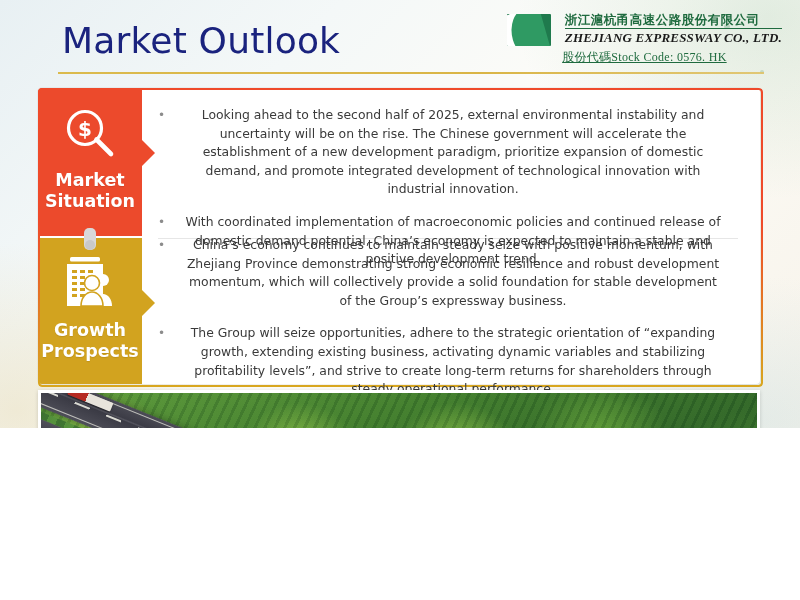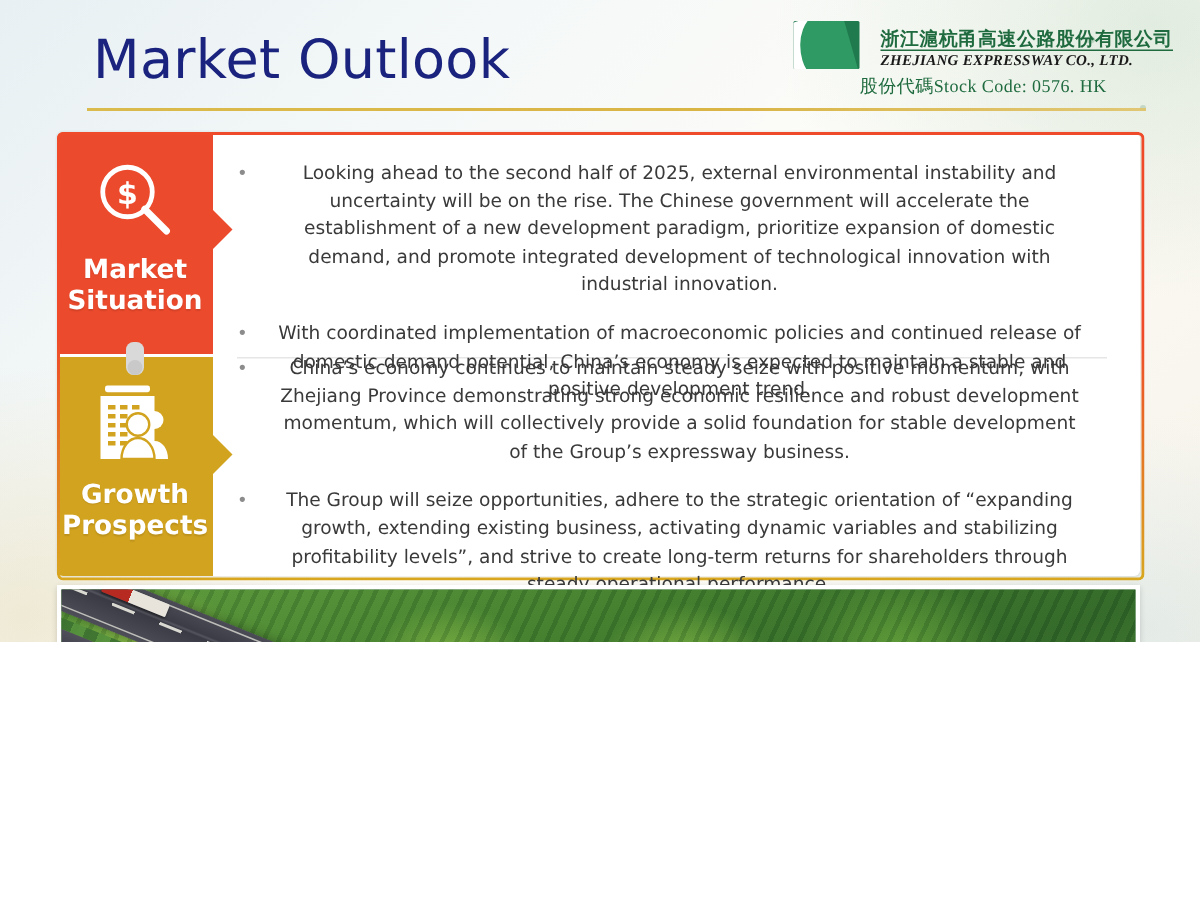--- a/index.html
+++ b/index.html
@@ -33,21 +33,21 @@
     font-size:36px;color:#1a237e;letter-spacing:.2px;
     font-family:"DejaVu Sans","Liberation Sans",sans-serif;
     font-weight:400;white-space:nowrap;
   }
   .title-rule{
     position:absolute;left:58px;top:72px;width:706px;height:2px;
     background:linear-gradient(to right,#d9b43a 0%,#d6ad32 60%,#e0c369 100%);
     opacity:.9;
   }
   .logo{position:absolute;right:18px;top:14px;text-align:right;line-height:1;}
-  .logo-row{display:flex;align-items:flex-end;justify-content:flex-end;gap:14px;}
+  .logo-row{display:flex;align-items:flex-start;justify-content:flex-end;gap:14px;}
   .logo-mark{
     width:44px;height:32px;background:#1f7a4d;position:relative;overflow:hidden;flex:none;
     border-radius:1px;
   }
   .logo-mark:after{
     content:"";position:absolute;left:-6px;top:-4px;width:40px;height:44px;
     background:#ffffff;border-radius:50% 0 0 50%/50% 0 0 50%;
     transform:rotate(-14deg) translate(-6px,2px);
   }
   .logo-mark:before{
@@ -56,26 +56,26 @@
     transform:rotate(-16deg);z-index:2;
   }
   .logo-text{text-align:left;}
   .logo-cn{
     font-family:"DejaVu Sans","Liberation Sans",sans-serif;
     font-size:12.5px;font-weight:bold;color:#1f6b3f;letter-spacing:.5px;
     border-bottom:1px solid #1f6b3f;padding-bottom:1px;
   }
   .logo-en{
     font-family:"Liberation Serif",serif;
-    font-size:10px;font-weight:bold;font-style:italic;color:#1a1a1a;
+    font-size:13px;font-weight:bold;font-style:italic;color:#1a1a1a;
     letter-spacing:.2px;margin-top:2px;
   }
   .logo-code{
     font-family:"Liberation Serif",serif;
-    font-size:12px;color:#1f6b3f;margin-top:5px;text-align:center;letter-spacing:.3px;
+    font-size:12px;color:#1f6b3f;margin-top:5px;text-align:center;letter-spacing:.3px;text-decoration:underline;
   }
 
   
   .card{
     position:absolute;left:38px;top:88px;width:722px;height:296px;
     background:#ffffff;border-radius:4px;
     box-shadow:0 0 0 1px rgba(0,0,0,.04);
   }
   .card-border{
     position:absolute;left:38px;top:88px;width:722px;height:296px;

